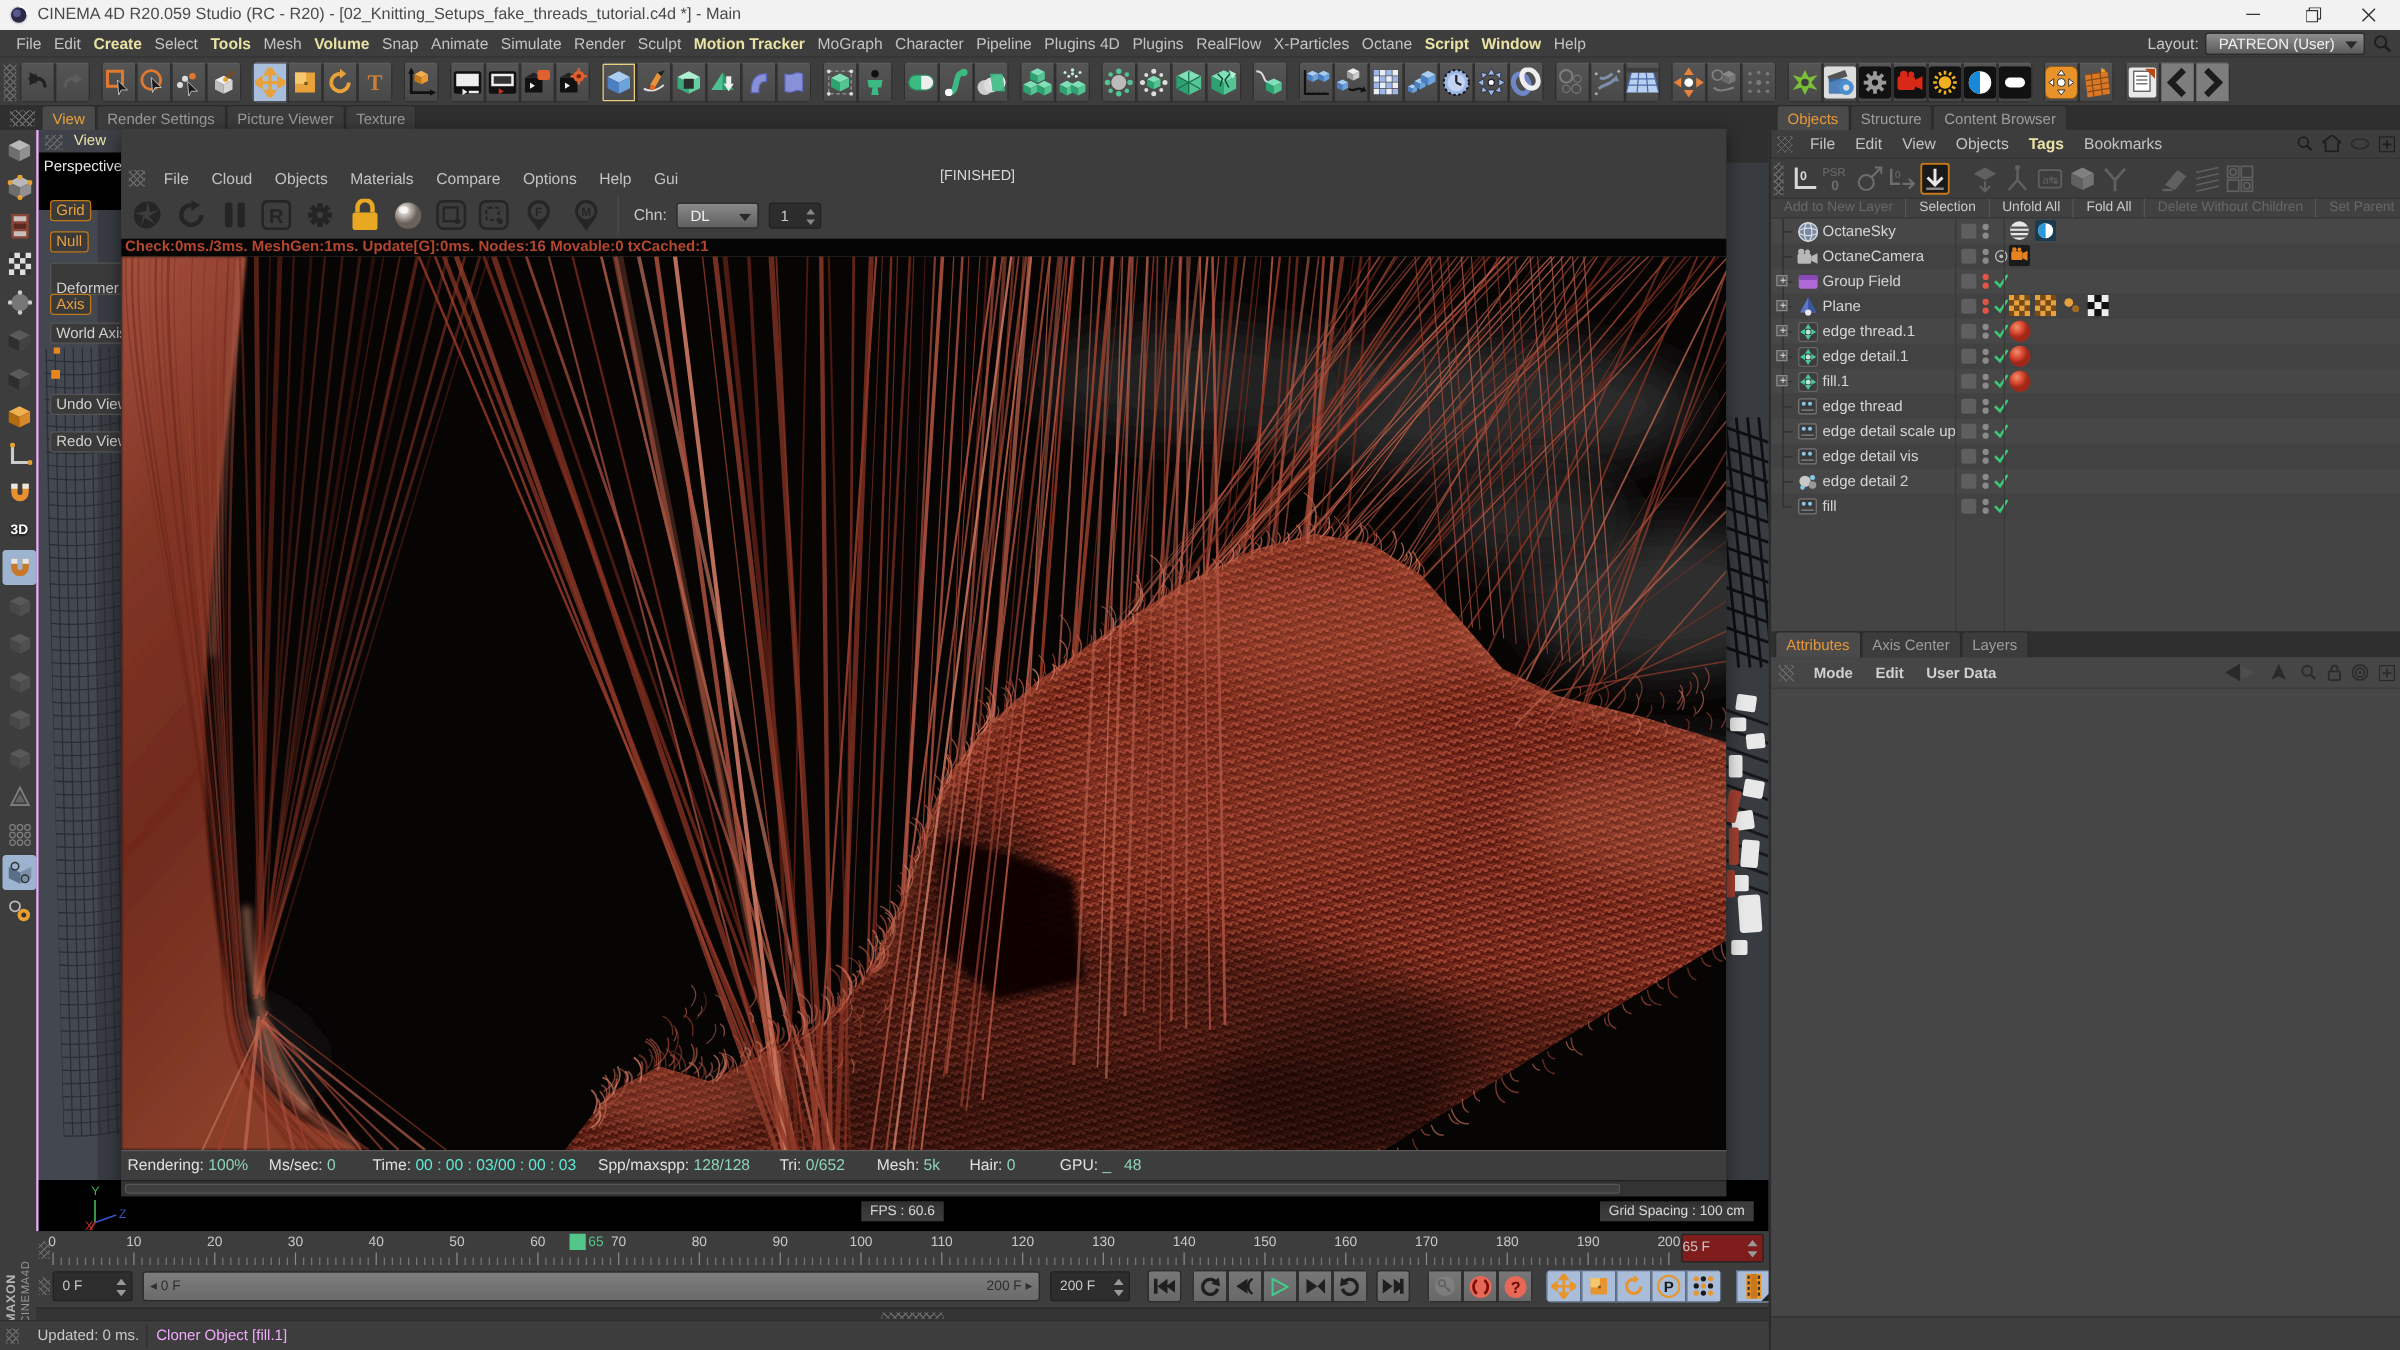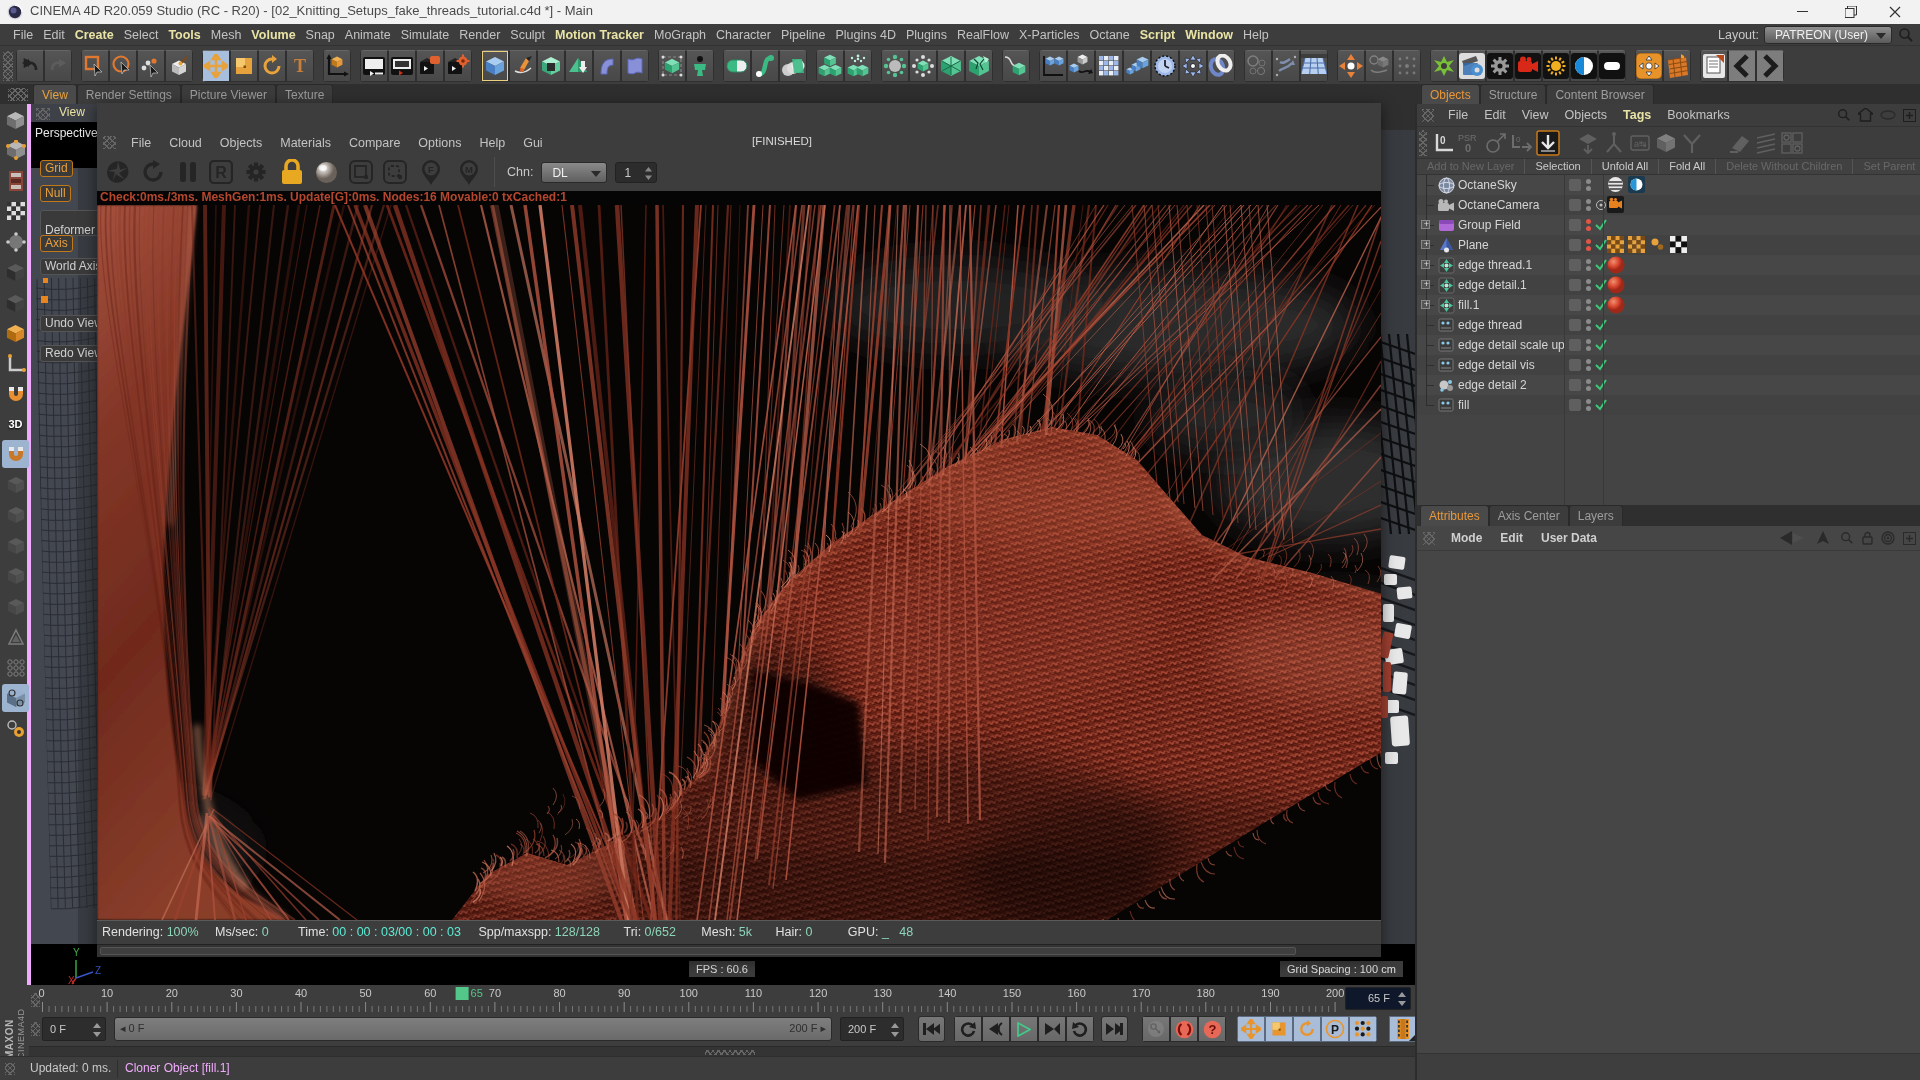--- a/index.html
+++ b/index.html
@@ -731,21 +731,21 @@
 <span class="tab on" style="color:#e8a13c">View</span>
     <span class="tab">Render Settings</span>
     <span class="tab">Picture Viewer</span>
     <span class="tab">Texture</span>
 </div>
 <div class="abs" style="left:1421px;top:84px;display:flex">
 <span class="tab on">Objects</span>
     <span class="tab">Structure</span>
     <span class="tab">Content Browser</span>
 </div>
-<div class="abs" style="left:0;top:104px;width:31px;height:881px;background:#3d3d3d;border-right:4px solid #f0abfc">
+<div class="abs" style="left:0;top:104px;width:31px;height:881px;background:#3d3d3d;border-right:2px solid #f0abfc">
 <div class="abs" style="left:2px;top:2px;width:27px;height:28px;display:flex;align-items:center;justify-content:center;">
       <svg width="19" height="19" viewBox="0 0 20 20">
         <polygon points="10,1 19,5.5 10,10 1,5.5" fill="#b8b8b8"></polygon>
         <polygon points="1,5.5 10,10 10,19 1,14.5" fill="#6e6e6e"></polygon>
         <polygon points="19,5.5 10,10 10,19 19,14.5" fill="#909090"></polygon>
       </svg>
     </div>
 <div class="abs" style="left:2px;top:32px;width:27px;height:28px;display:flex;align-items:center;justify-content:center;">
       <svg width="20" height="20" viewBox="0 0 20 20"> width="20" height="20" viewBox="0 0 20 20"&gt;<polygon points="10,1 19,5.5 10,10 1,5.5" fill="#b8b8b8"></polygon><polygon points="1,5.5 10,10 10,19 1,14.5" fill="#6e6e6e"></polygon><polygon points="19,5.5 10,10 10,19 19,14.5" fill="#909090"></polygon><g fill="#e8a030">
           <circle cx="10" cy="1.5" r="2"></circle>
@@ -1270,21 +1270,21 @@
       <line x1="1280.2" y1="21" x2="1280.2" y2="27" stroke="#77777a" stroke-width="1"></line>
       <line x1="1286.7" y1="21" x2="1286.7" y2="27" stroke="#77777a" stroke-width="1"></line>
       <line x1="1293.2" y1="21" x2="1293.2" y2="27" stroke="#77777a" stroke-width="1"></line>
       <line x1="1299.6" y1="21" x2="1299.6" y2="27" stroke="#77777a" stroke-width="1"></line>
       <line x1="1306.1" y1="17" x2="1306.1" y2="27" stroke="#8a8a8a" stroke-width="1"></line>
       <text x="1306.1" y="12" fill="#c9c9c9" font-size="11" text-anchor="middle" font-family="Liberation Sans">200</text>
       <rect x="426.6" y="2" width="13" height="13" fill="#53c78a"></rect>
       <text x="441.6" y="12" fill="#53c78a" font-size="11" font-family="Liberation Sans">65</text>
     </svg>
 </div>
-<div class="abs" style="left:1345px;top:987px;width:66px;height:23px;background:#0f172a;border:1px solid #222;border-radius:2px;color:#c9c9c9;font-size:11px;line-height:21px;padding-left:22px">65 F<svg class="abs" style="right:4px;top:4px" width="8" height="14">
+<div class="abs" style="left:1345px;top:987px;width:66px;height:23px;background:#7f1d1d;border:1px solid #222;border-radius:2px;color:#c9c9c9;font-size:11px;line-height:21px;padding-left:0">65 F<svg class="abs" style="right:4px;top:4px" width="8" height="14">
       <polygon points="4,0 8,5 0,5" fill="#999"></polygon>
       <polygon points="4,14 8,9 0,9" fill="#999"></polygon>
     </svg></div>
 <div class="abs" style="left:29px;top:1013px;width:1386px;height:33px;background:#3d3d3d">
 <div class="abs hatch" style="left:2px;top:9px;width:9px;height:14px"></div>
 <div class="abs" style="left:13px;top:4px;width:64px;height:24px;background:#2d2d2d;border:1px solid #222;border-radius:2px;color:#c9c9c9;font-size:11px;line-height:22px;padding-left:7px">0 F<svg class="abs" style="right:4px;top:5px" width="8" height="14">
         <polygon points="4,0 8,5 0,5" fill="#999"></polygon>
         <polygon points="4,14 8,9 0,9" fill="#999"></polygon>
       </svg></div>
 <div class="abs" style="left:85px;top:4px;width:718px;height:24px;background:linear-gradient(#7e7e7e,#6a6a6a);border:1px solid #2a2a2a;border-radius:3px">

